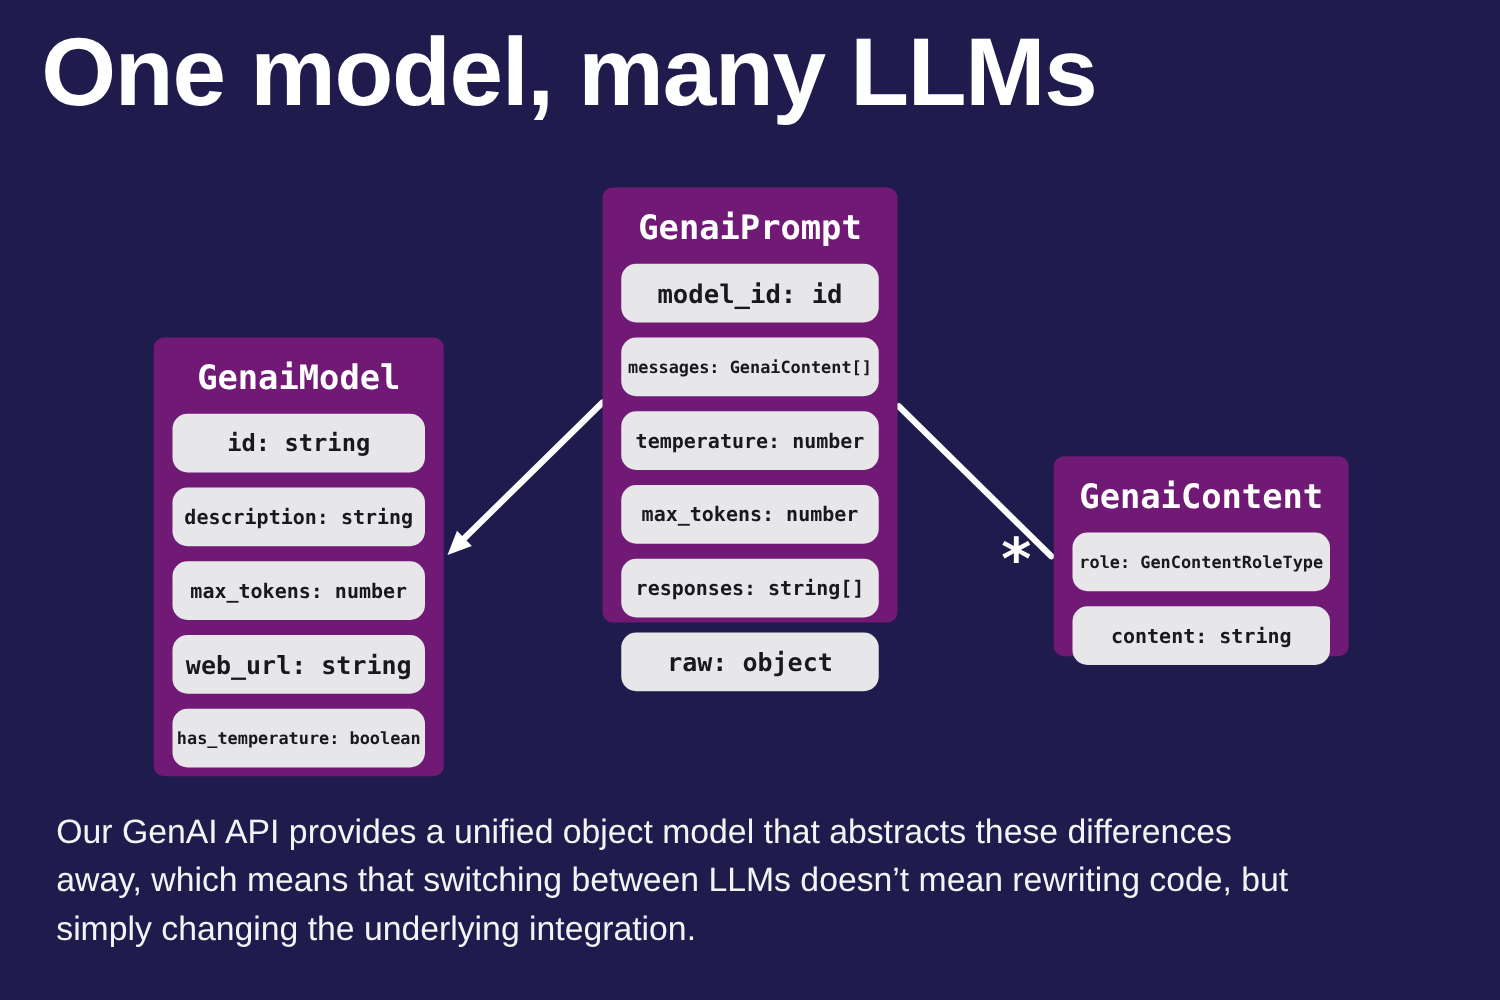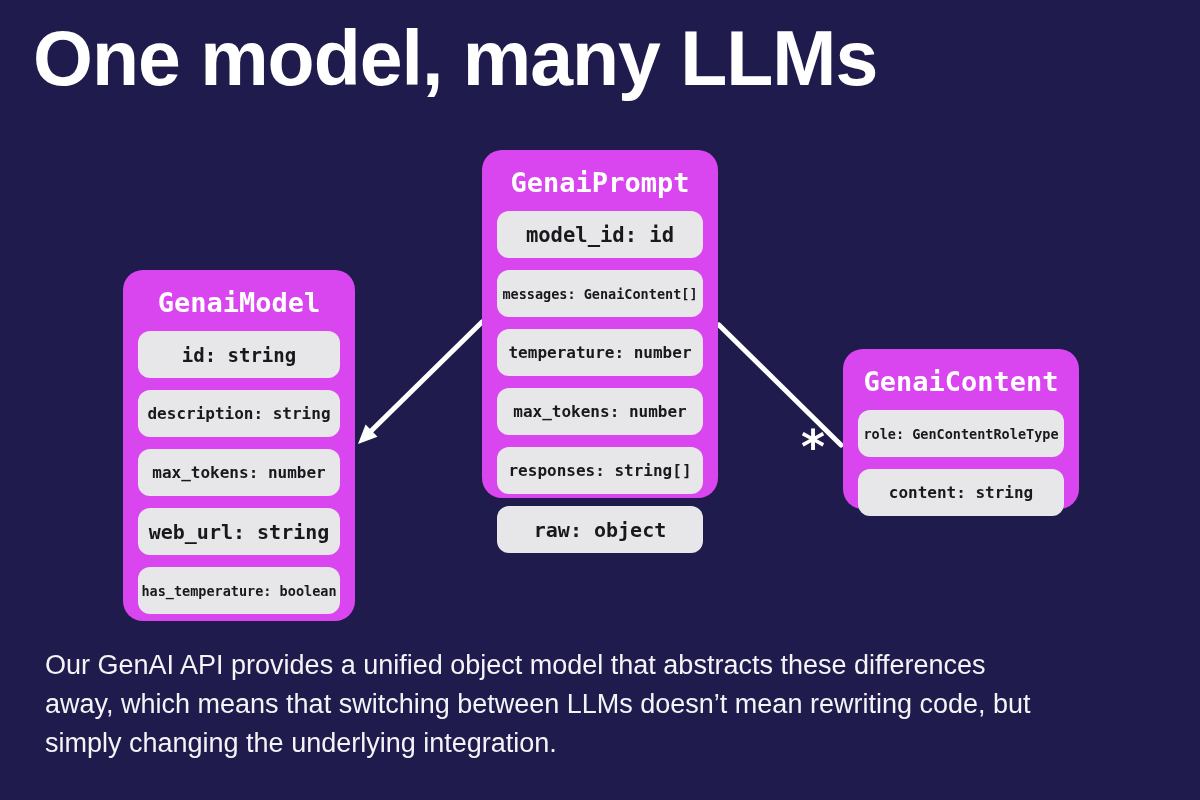--- a/index.html
+++ b/index.html
@@ -15,22 +15,22 @@
     left: 33px; top: 14px;
     margin: 0;
     font-size: 77px;
     font-weight: bold;
     letter-spacing: -1px;
     color: #ffffff;
     line-height: 1.15;
   }
   .entity {
     position: absolute;
-    background: #d946ef;
-    border-radius: 20px;
+    background: #701a75;
+    border-radius: 8px;
     padding: 17px 15px 0 15px;
     box-sizing: border-box;
   }
   .entity-title {
     font-family: "DejaVu Sans Mono", monospace;
     font-weight: bold;
     font-size: 27px;
     line-height: 32px;
     color: #ffffff;
     text-align: center;
@@ -46,21 +46,21 @@
     font-weight: bold;
     display: flex;
     align-items: center;
     justify-content: center;
     margin-bottom: 12px;
     white-space: nowrap;
     overflow: hidden;
   }
   #entity-model   { left: 123px; top: 270px; width: 232px; height: 351px; }
   #entity-prompt  { left: 482px; top: 150px; width: 236px; height: 348px; }
-  #entity-content { left: 843px; top: 349px; width: 236px; height: 160px; }
+  #entity-content { left: 843px; top: 365px; width: 236px; height: 160px; }
   .arrows-overlay {
     position: absolute;
     left: 0; top: 0;
     width: 1200px; height: 800px;
     pointer-events: none;
   }
   .multiplicity {
     position: absolute;
     left: 795px; top: 424px;
     width: 36px;

